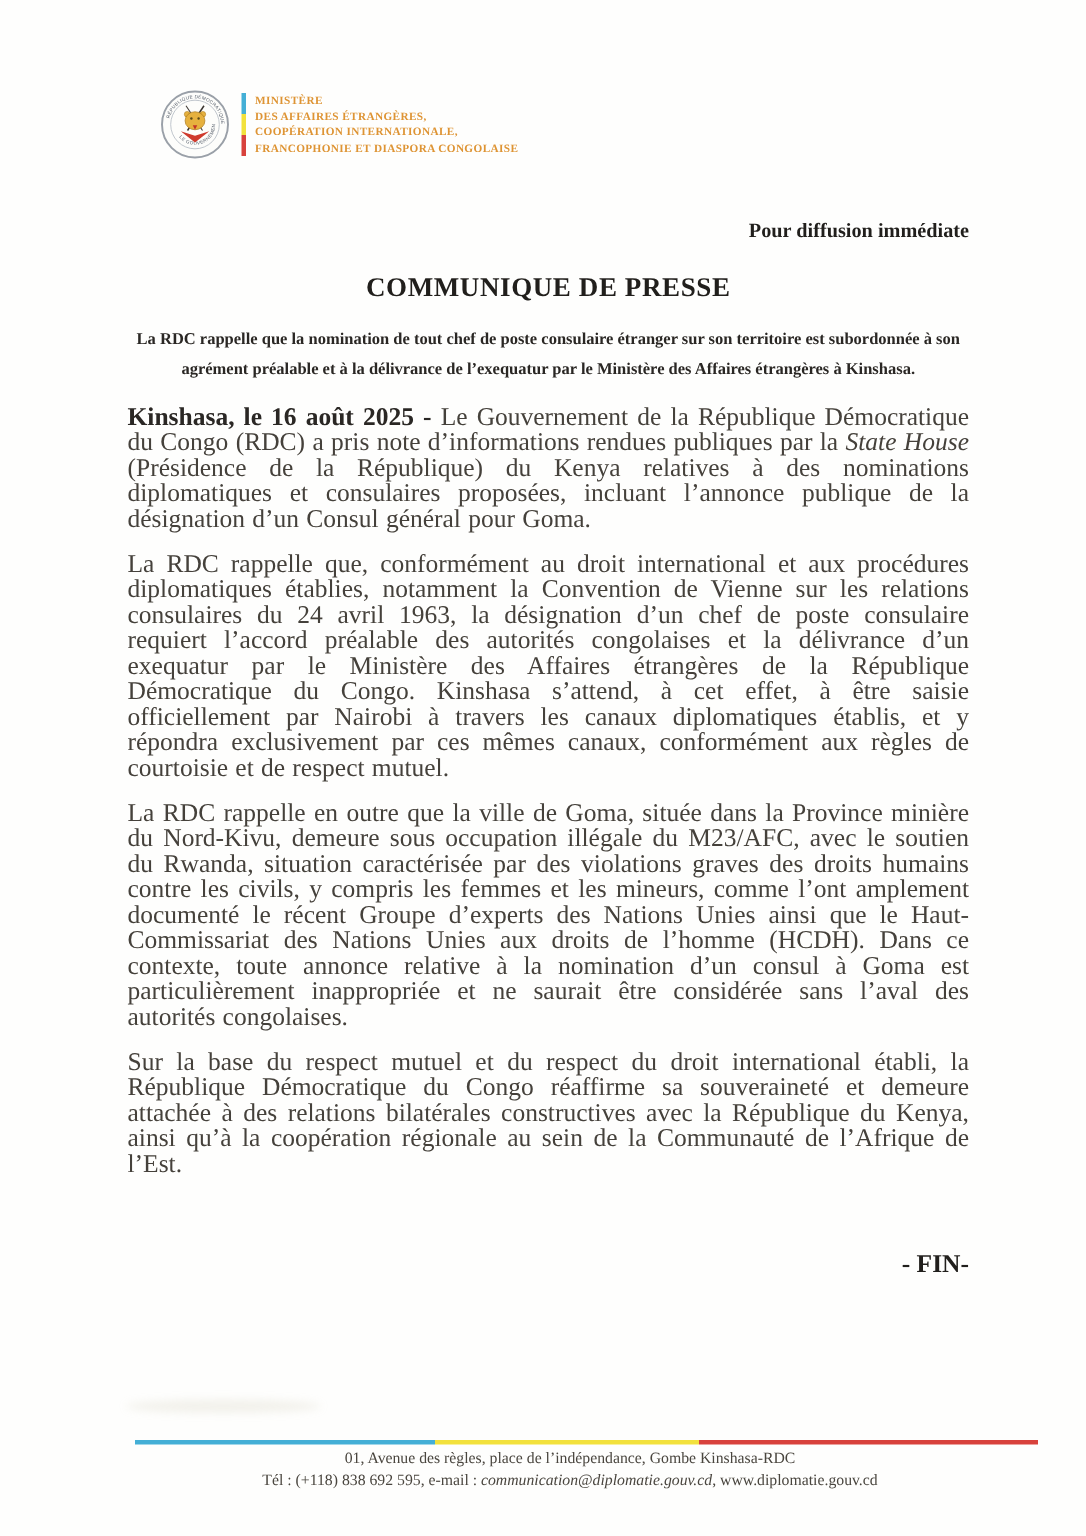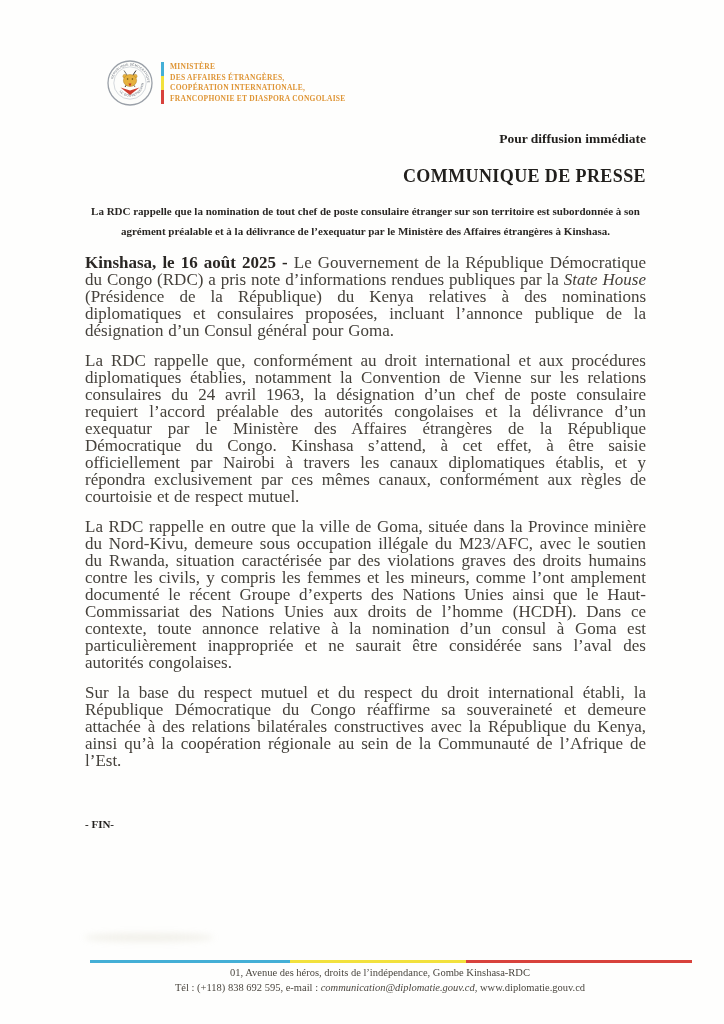--- a/index.html
+++ b/index.html
@@ -25,40 +25,40 @@
   .flagbar{position:absolute;top:62px;left:161px;width:3px;height:42px;display:flex;flex-direction:column;}
   .flagbar span{flex:1;display:block;}
   .ministry{
     position:absolute;top:62px;left:170px;
     font-family:Liberation Serif, serif;
     font-weight:bold;font-size:7.5px;line-height:10.6px;
     letter-spacing:.25px;color:var(--ministry-orange);
     text-transform:uppercase;
   }
   
-  .content{position:absolute;top:131px;left:85px;width:561px;}
+  .content{position:absolute;top:146px;left:85px;width:561px;}
   .diffusion{
     text-align:right;font-weight:bold;font-size:13.5px;color:var(--ink-dark);
   }
   .title{
-    margin-top:19px;text-align:right;
+    margin-top:19px;text-align:center;
     font-size:18px;font-weight:bold;letter-spacing:.4px;color:var(--ink-dark);
   }
   .headline{
     margin-top:15px;text-align:center;
     font-size:11px;font-weight:bold;line-height:19.5px;color:#2a2724;
   }
   .para{
     margin-top:13px;
     font-size:17px;line-height:17px;
     text-align:justify;word-spacing:.6px;
   }
   .para b{color:#2a2724;}
   .para em{font-style:italic;}
-  .fin{margin-top:49px;text-align:left;font-weight:bold;font-size:11px;color:var(--ink-dark);}
+  .fin{margin-top:49px;text-align:right;font-weight:bold;font-size:17px;color:var(--ink-dark);}
   
   .smudge{
     position:absolute;top:933px;left:84px;width:130px;height:9px;
     background:rgba(190,185,155,.18);filter:blur(3px);border-radius:50%;
   }
   
   .footer-line{position:absolute;top:960px;left:90px;width:602px;height:3px;display:flex;}
   .footer-line span{display:block;height:100%;}
   .fl-blue{width:200px;}
   .fl-yellow{width:176px;}
@@ -135,17 +135,17 @@
 
   <div class="smudge"></div>
 
   <div class="footer-line">
     <span class="fl-blue" style="background: rgb(68, 175, 214);"></span>
     <span class="fl-yellow" style="background: rgb(242, 225, 60);"></span>
     <span class="fl-red" style="background: rgb(216, 66, 60);"></span>
   </div>
 
   <div class="footer-text">
-    <div>01, Avenue des héros, droits de l’indépendance, Gombe Kinshasa-RDC</div>
+    <div>01, Avenue des règles, place de l’indépendance, Gombe Kinshasa-RDC</div>
     <div><span>Tél : (+118) 838 692 595, e-mail : </span><em>communication@diplomatie.gouv.cd</em><span>, www.diplomatie.gouv.cd</span></div>
   </div>
 
 </div>
 
 </body></html>

